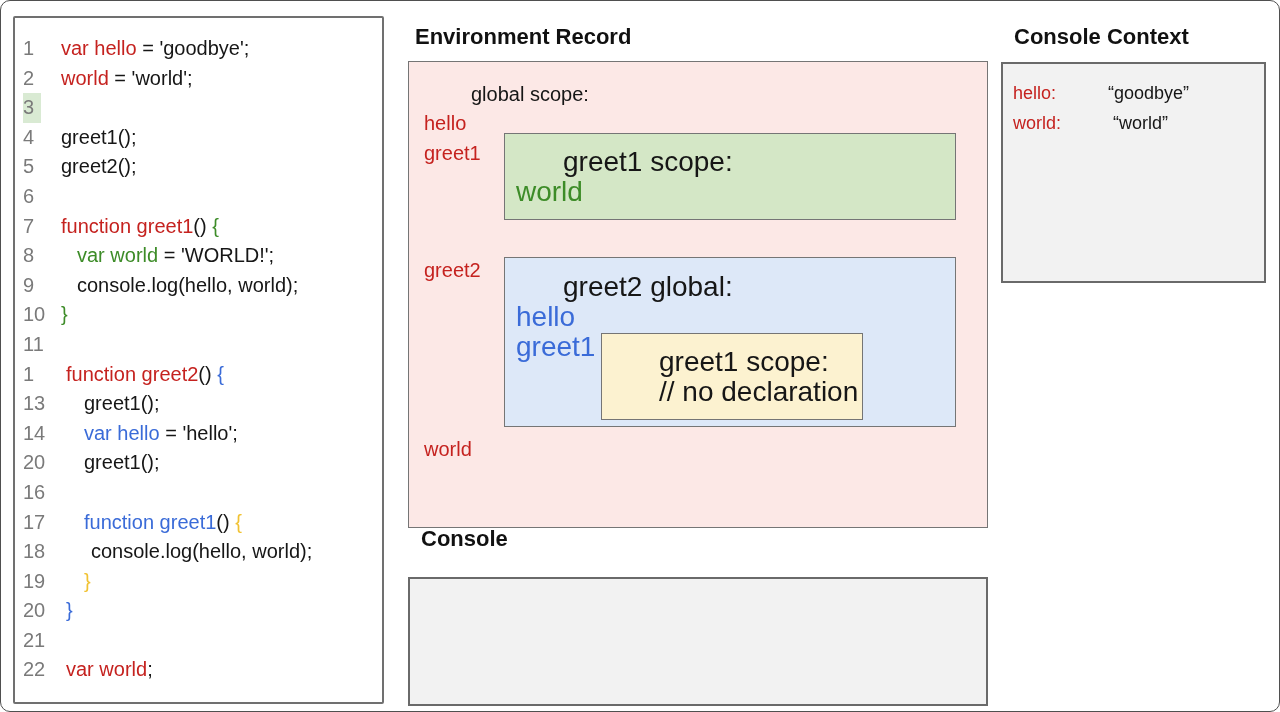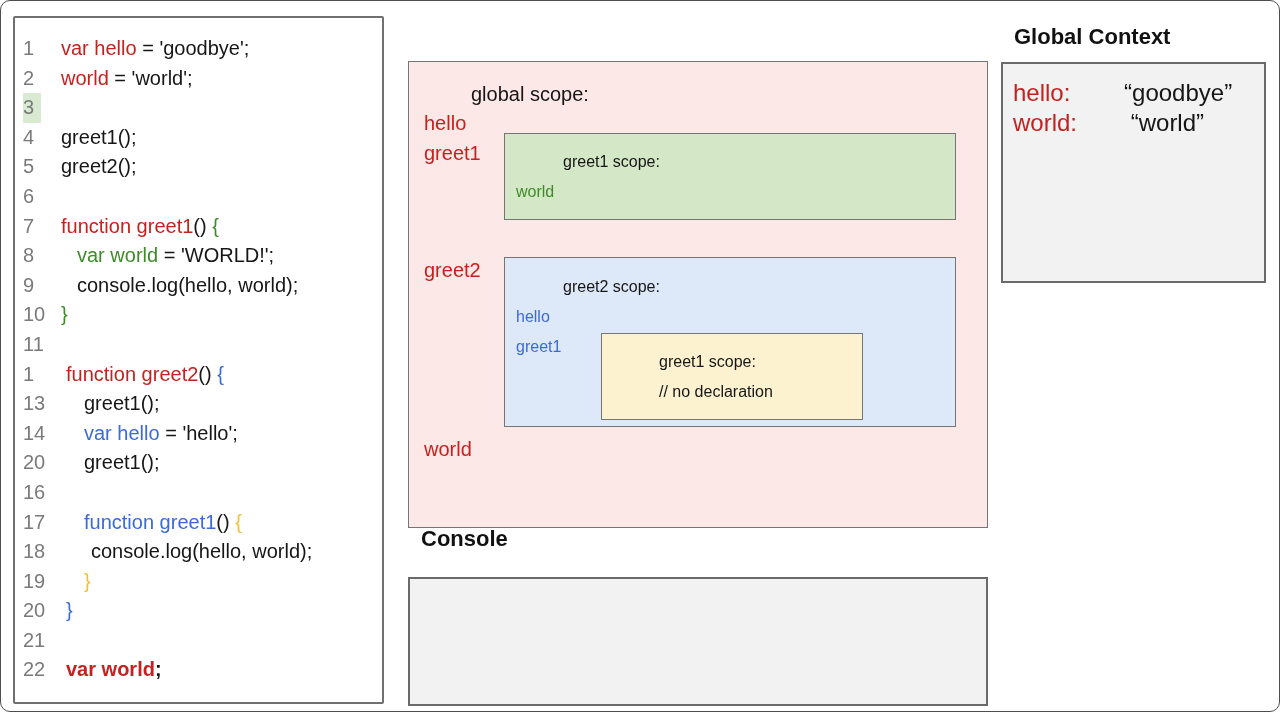--- a/index.html
+++ b/index.html
@@ -29,36 +29,36 @@
 
   
   .pink-box{position:absolute;left:407px;top:60px;width:580px;height:467px;
             box-sizing:border-box;background:var(--c-pink_bg);
             border:1.5px solid #757575;}
   .lbl{position:absolute;font-size:20px;line-height:30px;white-space:pre;}
   .black{color:var(--c-black);margin-left:47px;} .red{color:var(--c-red);}
   .green{color:var(--c-green);} .blue{color:var(--c-blue);}
 
   .scope-box{box-sizing:border-box;border:1.5px solid #757575;}
-  .scope-row{font-size:16px;line-height:30px;white-space:pre;}
+  .scope-row{font-size:28px;line-height:30px;white-space:pre;}
   .green-box{position:absolute;left:95px;top:71px;width:452px;height:87px;
              background:var(--c-green_bg);padding:13px 0 0 11px;}
   .blue-box{position:absolute;left:95px;top:195px;width:452px;height:170px;
             background:var(--c-blue_bg);padding:14px 0 0 11px;}
   .yellow-box{position:absolute;left:96px;top:75px;width:262px;height:87px;
               background:var(--c-yellow_bg);padding:13px 0 0 10px;}
 
   
   .console-box{position:absolute;left:407px;top:576px;width:580px;height:129px;
                box-sizing:border-box;background:var(--c-panel_bg);
                border:2px solid #6a6a6a;}
   .gc-box{position:absolute;left:1000px;top:61px;width:265px;height:221px;
           box-sizing:border-box;background:var(--c-panel_bg);
           border:2px solid #6a6a6a;padding:14px 0 0 10px;}
-  .gc-line{font-size:24px;line-height:30px;white-space:pre;}
+  .gc-line{font-size:18px;line-height:30px;white-space:pre;}
 </style>
 </head>
 <body>
 
 <div class="frame">
 
   <div class="code-panel">
       <div class="code-line"><span class="ln"><span class="ln-inner">1</span></span><span class="code-text" style="padding-left: 0px;"><span class="tok-r">var hello</span><span class="tok-k"> = 'goodbye';</span></span></div>
       <div class="code-line"><span class="ln"><span class="ln-inner">2</span></span><span class="code-text" style="padding-left: 0px;"><span class="tok-r">world</span><span class="tok-k"> = 'world';</span></span></div>
       <div class="code-line"><span class="ln"><span class="ln-inner hl">3</span></span><span class="code-text" style="padding-left: 0px;"></span></div>
@@ -73,50 +73,51 @@
       <div class="code-line"><span class="ln"><span class="ln-inner">1</span></span><span class="code-text" style="padding-left: 5px;"><span class="tok-r">function greet2</span><span class="tok-k">() </span><span class="tok-b">{</span></span></div>
       <div class="code-line"><span class="ln"><span class="ln-inner">13</span></span><span class="code-text" style="padding-left: 23px;"><span class="tok-k">greet1();</span></span></div>
       <div class="code-line"><span class="ln"><span class="ln-inner">14</span></span><span class="code-text" style="padding-left: 23px;"><span class="tok-b">var hello</span><span class="tok-k"> = 'hello';</span></span></div>
       <div class="code-line"><span class="ln"><span class="ln-inner">20</span></span><span class="code-text" style="padding-left: 23px;"><span class="tok-k">greet1();</span></span></div>
       <div class="code-line"><span class="ln"><span class="ln-inner">16</span></span><span class="code-text" style="padding-left: 0px;"></span></div>
       <div class="code-line"><span class="ln"><span class="ln-inner">17</span></span><span class="code-text" style="padding-left: 23px;"><span class="tok-b">function greet1</span><span class="tok-k">() </span><span class="tok-y">{</span></span></div>
       <div class="code-line"><span class="ln"><span class="ln-inner">18</span></span><span class="code-text" style="padding-left: 30px;"><span class="tok-k">console.log(hello, world);</span></span></div>
       <div class="code-line"><span class="ln"><span class="ln-inner">19</span></span><span class="code-text" style="padding-left: 23px;"><span class="tok-y">}</span></span></div>
       <div class="code-line"><span class="ln"><span class="ln-inner">20</span></span><span class="code-text" style="padding-left: 5px;"><span class="tok-b">}</span></span></div>
       <div class="code-line"><span class="ln"><span class="ln-inner">21</span></span><span class="code-text" style="padding-left: 0px;"></span></div>
-      <div class="code-line"><span class="ln"><span class="ln-inner">22</span></span><span class="code-text" style="padding-left: 5px; font-weight: bold;"><span class="tok-r">var world</span><span class="tok-k">;</span></span></div>
+      <div class="code-line"><span class="ln"><span class="ln-inner">22</span></span><span class="code-text" style="padding-left: 5px;"><span class="tok-r">var world</span><span class="tok-k">;</span></span></div>
     </div>
 
+  <div class="sec-title er-title">Environment Record</div>
 
   <div class="pink-box">
     <div class="lbl black" style="left:15px;top:17px">global scope:</div>
     <div class="lbl red" style="left:15px;top:46px">hello</div>
     <div class="lbl red" style="left:15px;top:76px">greet1</div>
     <div class="lbl red" style="left:15px;top:193px">greet2</div>
     <div class="lbl red" style="left:15px;top:372px">world</div>
 
     <div class="scope-box green-box">
       <div class="scope-row black">greet1 scope:</div>
       <div class="scope-row green">world</div>
     </div>
 
     <div class="scope-box blue-box">
-      <div class="scope-row black">greet2 scope:</div>
+      <div class="scope-row black">greet2 global:</div>
       <div class="scope-row blue">hello</div>
       <div class="scope-row blue">greet1</div>
 
       <div class="scope-box yellow-box">
         <div class="scope-row black">greet1 scope:</div>
         <div class="scope-row black">// no declaration</div>
       </div>
     </div>
   </div>
 
   <div class="sec-title console-title">Console</div>
   <div class="console-box"></div>
 
-  <div class="sec-title gc-title">Global Context</div>
+  <div class="sec-title gc-title">Console Context</div>
   <div class="gc-box">
     <div class="gc-line"><span class="red">hello:</span><span class="black"> <span>“goodbye”</span></span></div>
     <div class="gc-line"><span class="red">world:</span><span class="black"> <span>“world”</span></span></div>
   </div>
 
 </div>
 
 </body></html>

